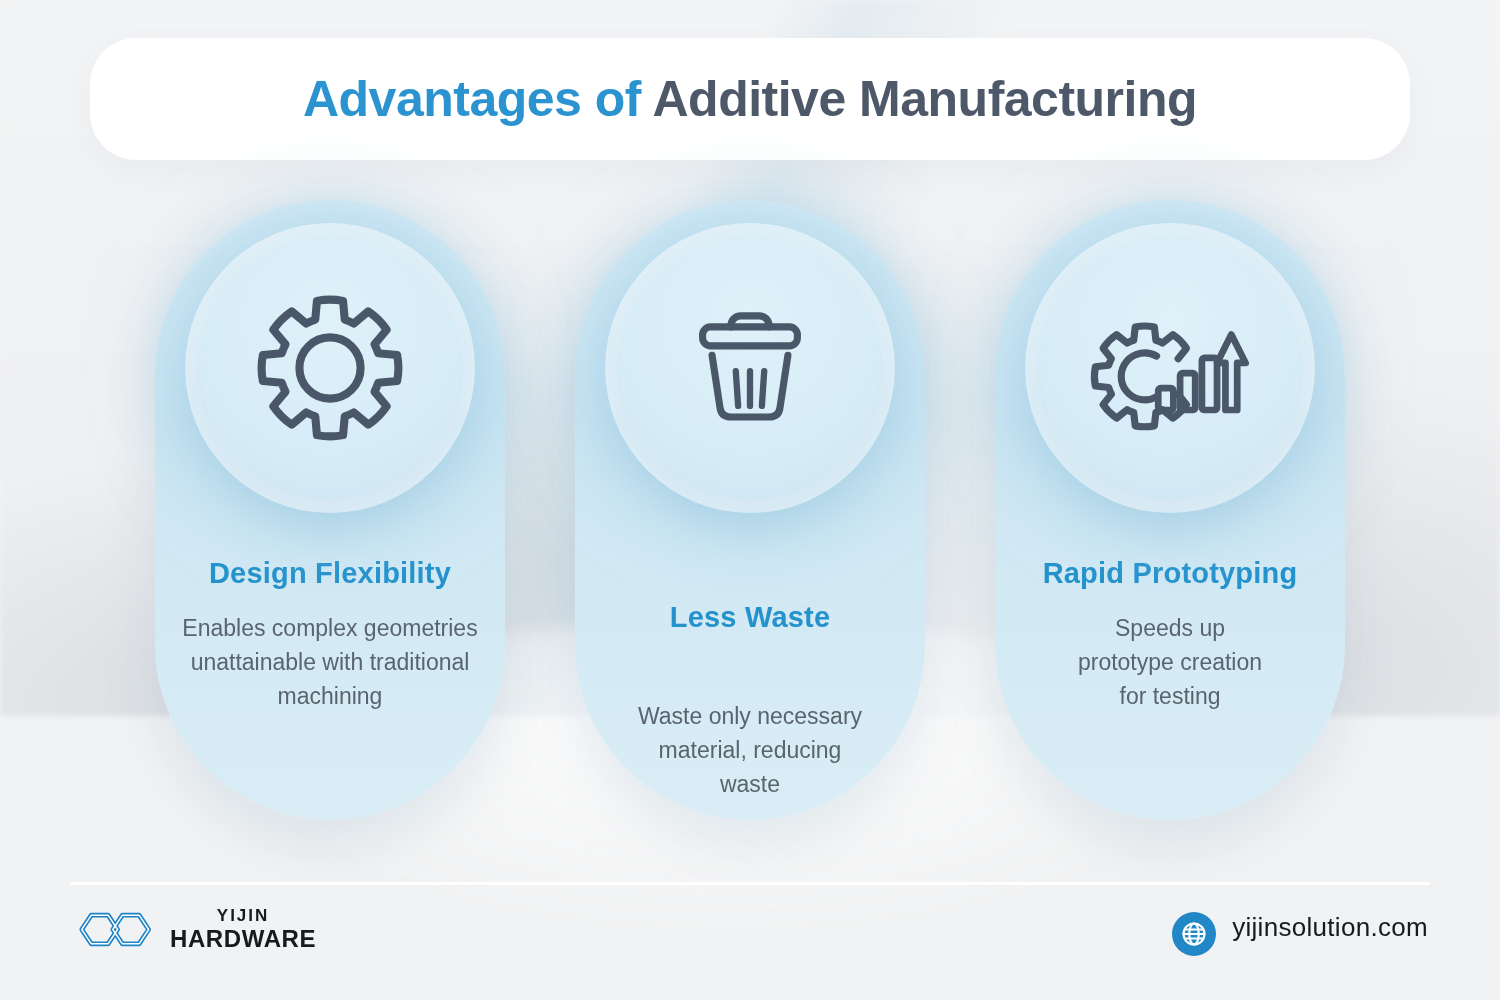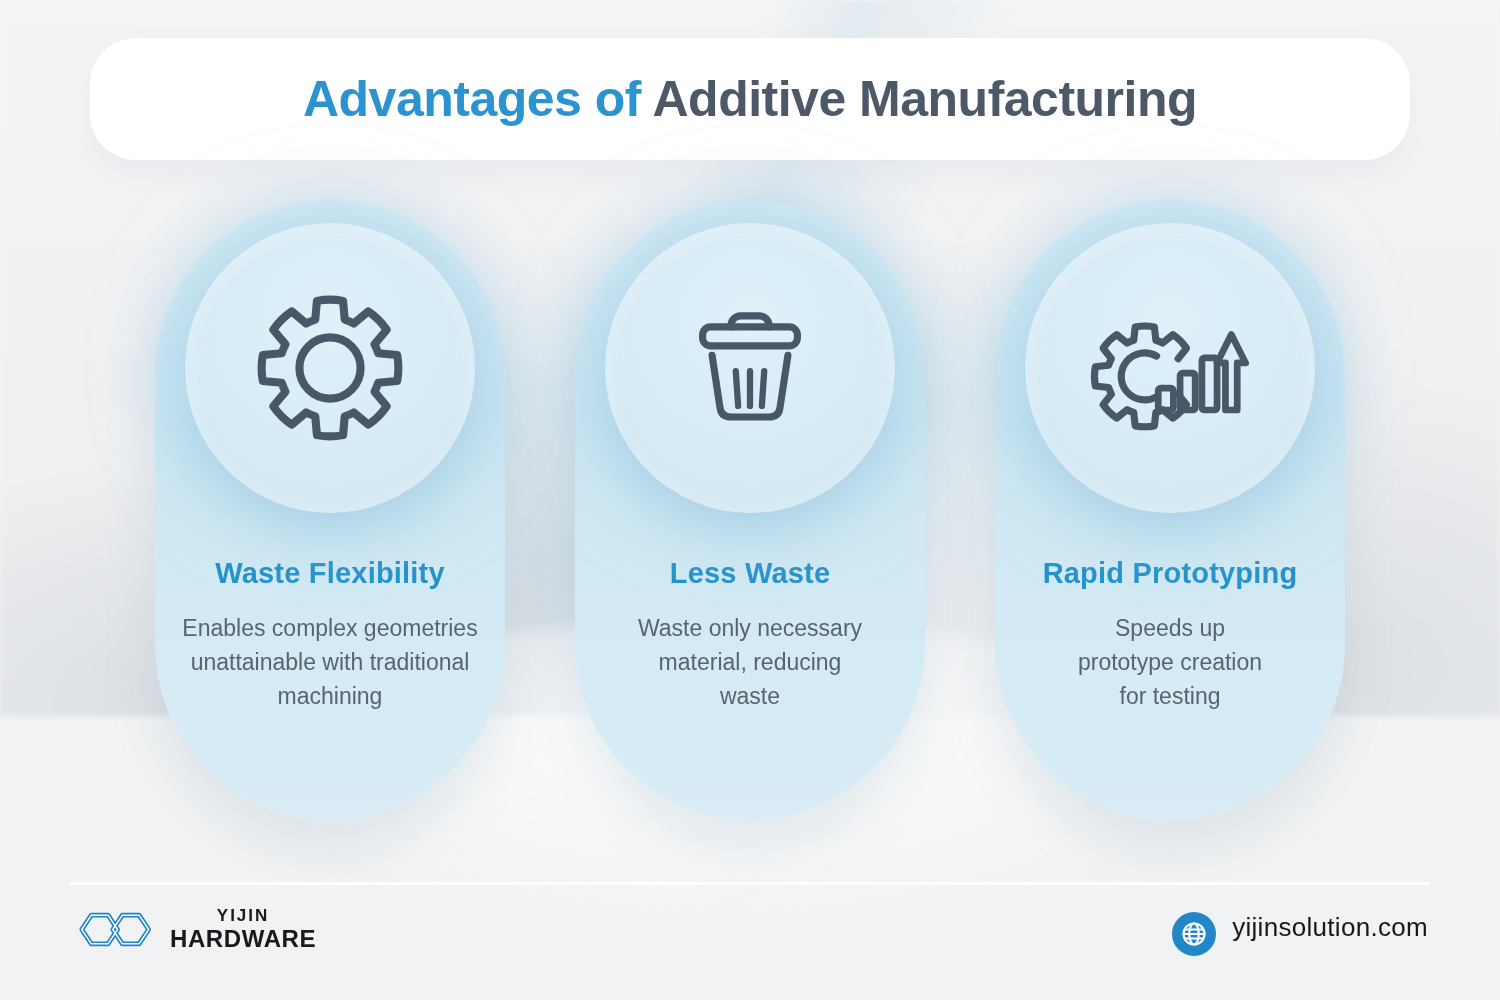--- a/index.html
+++ b/index.html
@@ -44,21 +44,21 @@
   .title{font-size:50px;font-weight:700;letter-spacing:-0.5px;white-space:pre;}
   .title .hl{color:var(--c-accent);}
   .title .dk{color:var(--c-title_dark);}
   
   .card{
     position:absolute;top:200px;width:350px;height:620px;border-radius:175px;
     background:linear-gradient(180deg, var(--c-card_top) 0%, var(--c-card_mid) 36%, #D3EAF4 70%, var(--c-card_bot) 100%);
     box-shadow:0 26px 50px rgba(130,165,190,0.18);
     display:flex;flex-direction:column;align-items:center;
   }
-  .card.c1{left:155px;} .card.c2{left:575px;} .card.c3{left:995px;}
+  .card.c1{left:155px;} .card.c2{left:575px;gap:44px;} .card.c3{left:995px;}
   .icon-circle{
     width:262px;height:262px;margin-top:37px;border-radius:50%;
     background:radial-gradient(circle at 50% 32%, #DFF1F9 0%, var(--c-circle_fill) 62%, #CDE6F2 100%);
     box-shadow:0 0 0 14px rgba(255,255,255,0.5), 0 0 70px 34px rgba(150,200,228,0.55), 0 22px 34px rgba(130,175,205,0.25);
     display:flex;align-items:center;justify-content:center;
     position:relative;z-index:1;
   }
   .icon-circle svg{display:block;}
   .st{fill:none;stroke:var(--c-icon_stroke);stroke-linecap:round;stroke-linejoin:round;}
   .card-heading{
@@ -98,21 +98,21 @@
     <div class="title"><span class="hl">Advantages of </span><span class="dk">Additive Manufacturing</span></div>
   </div>
 
   <div class="card c1">
     <div class="icon-circle">
       <svg width="180" height="180" viewBox="0 0 200 200">
         <path id="gear1-path" class="st" stroke-width="9" d="M 85.5 25.4 A 76 76 0 0 1 114.5 25.4 L 116.4 46.4 A 56 56 0 0 1 126.3 50.6 L 142.5 37.0 A 76 76 0 0 1 163.0 57.5 L 149.4 73.7 A 56 56 0 0 1 153.6 83.6 L 174.6 85.5 A 76 76 0 0 1 174.6 114.5 L 153.6 116.4 A 56 56 0 0 1 149.4 126.3 L 163.0 142.5 A 76 76 0 0 1 142.5 163.0 L 126.3 149.4 A 56 56 0 0 1 116.4 153.6 L 114.5 174.6 A 76 76 0 0 1 85.5 174.6 L 83.6 153.6 A 56 56 0 0 1 73.7 149.4 L 57.5 163.0 A 76 76 0 0 1 37.0 142.5 L 50.6 126.3 A 56 56 0 0 1 46.4 116.4 L 25.4 114.5 A 76 76 0 0 1 25.4 85.5 L 46.4 83.6 A 56 56 0 0 1 50.6 73.7 L 37.0 57.5 A 76 76 0 0 1 57.5 37.0 L 73.7 50.6 A 56 56 0 0 1 83.6 46.4 Z"></path>
         <circle class="st" stroke-width="9" cx="100" cy="100" r="34"></circle>
       </svg>
     </div>
-    <div class="card-heading">Waste Flexibility</div>
+    <div class="card-heading">Design Flexibility</div>
     <div class="card-desc">Enables complex geometries unattainable with traditional machining</div>
   </div>
 
   <div class="card c2">
     <div class="icon-circle">
       <svg width="158" height="158" viewBox="0 0 200 200">
         <path class="st" stroke-width="9" d="M76 48 v-2 a12 12 0 0 1 12 -12 h24 a12 12 0 0 1 12 12 v2"></path>
         <rect class="st" stroke-width="9" x="40" y="48" width="120" height="24" rx="10"></rect>
         <path class="st" stroke-width="9" d="M52 84 l10 66 q1.5 12 14 12 h48 q12.5 0 14 -12 l10 -66"></path>
         <path class="st" stroke-width="8" d="M82 104 l3 44"></path>

